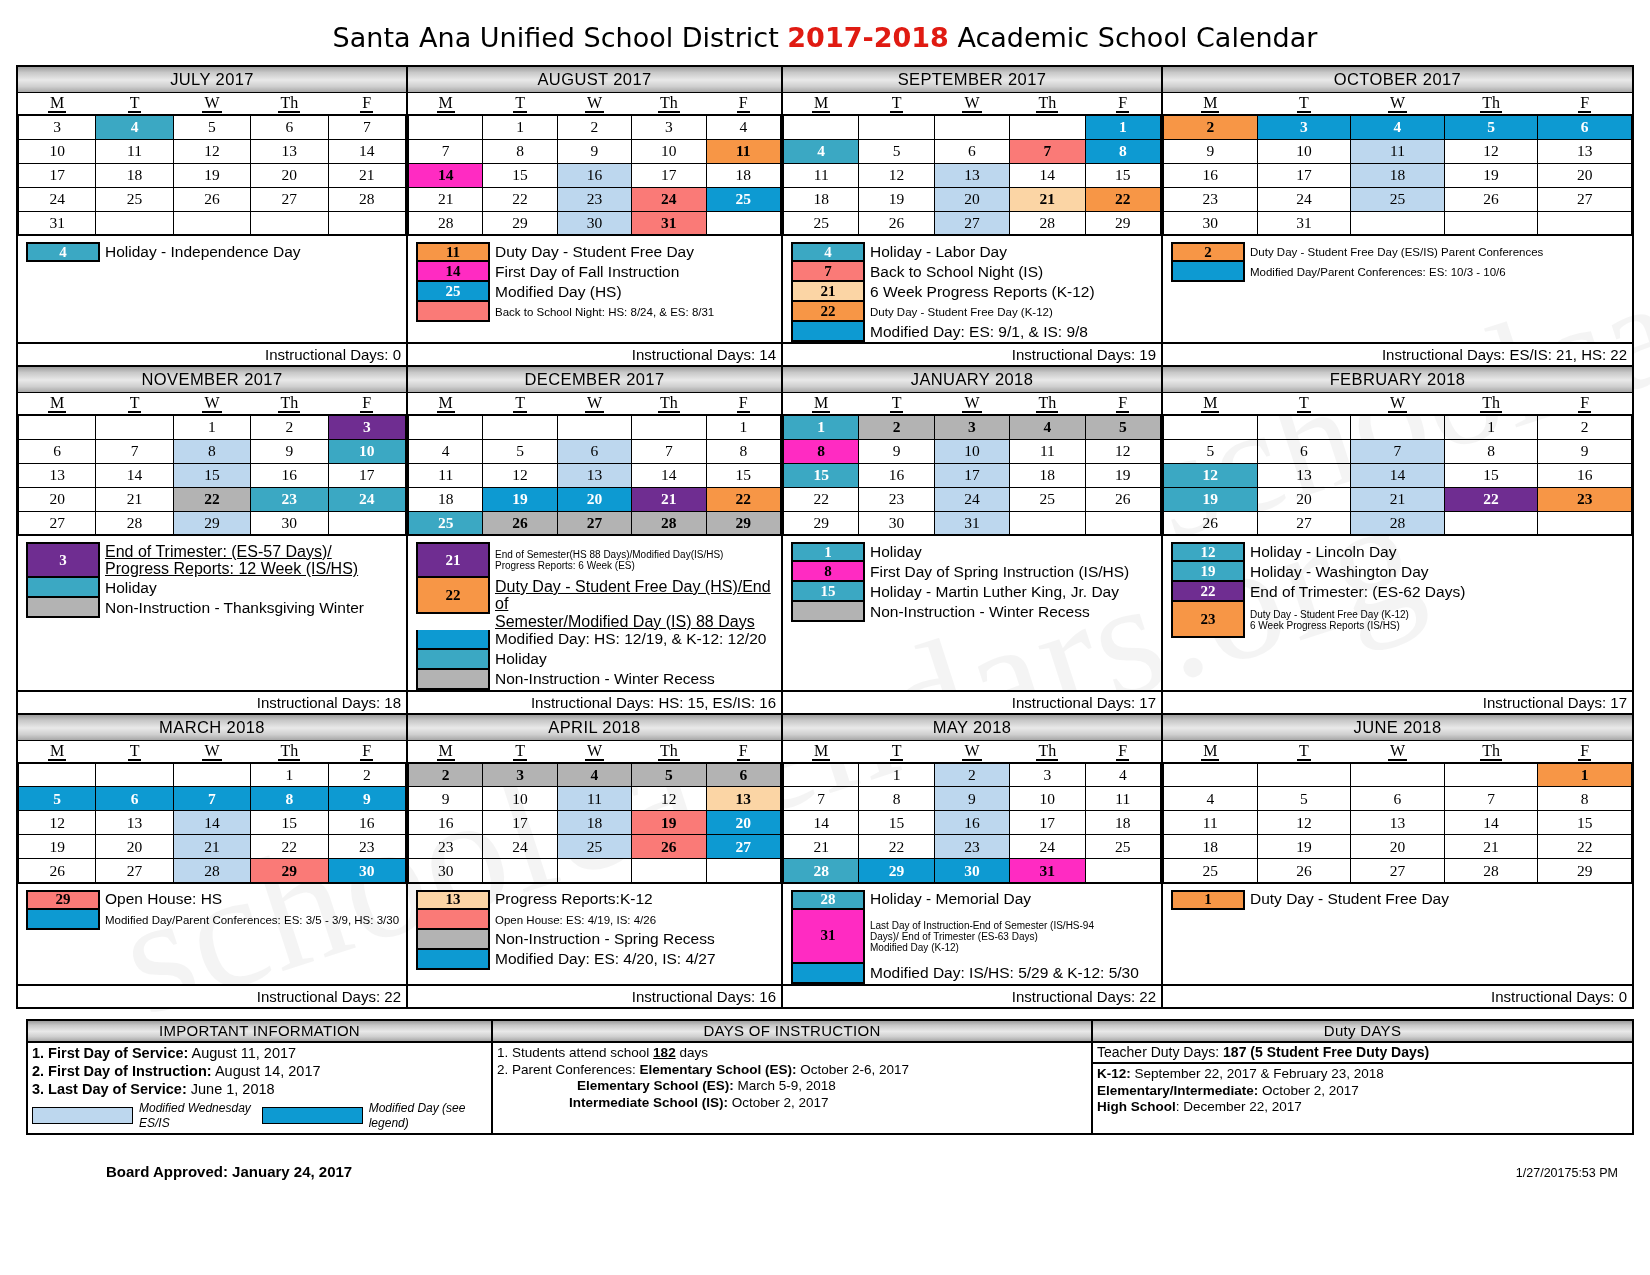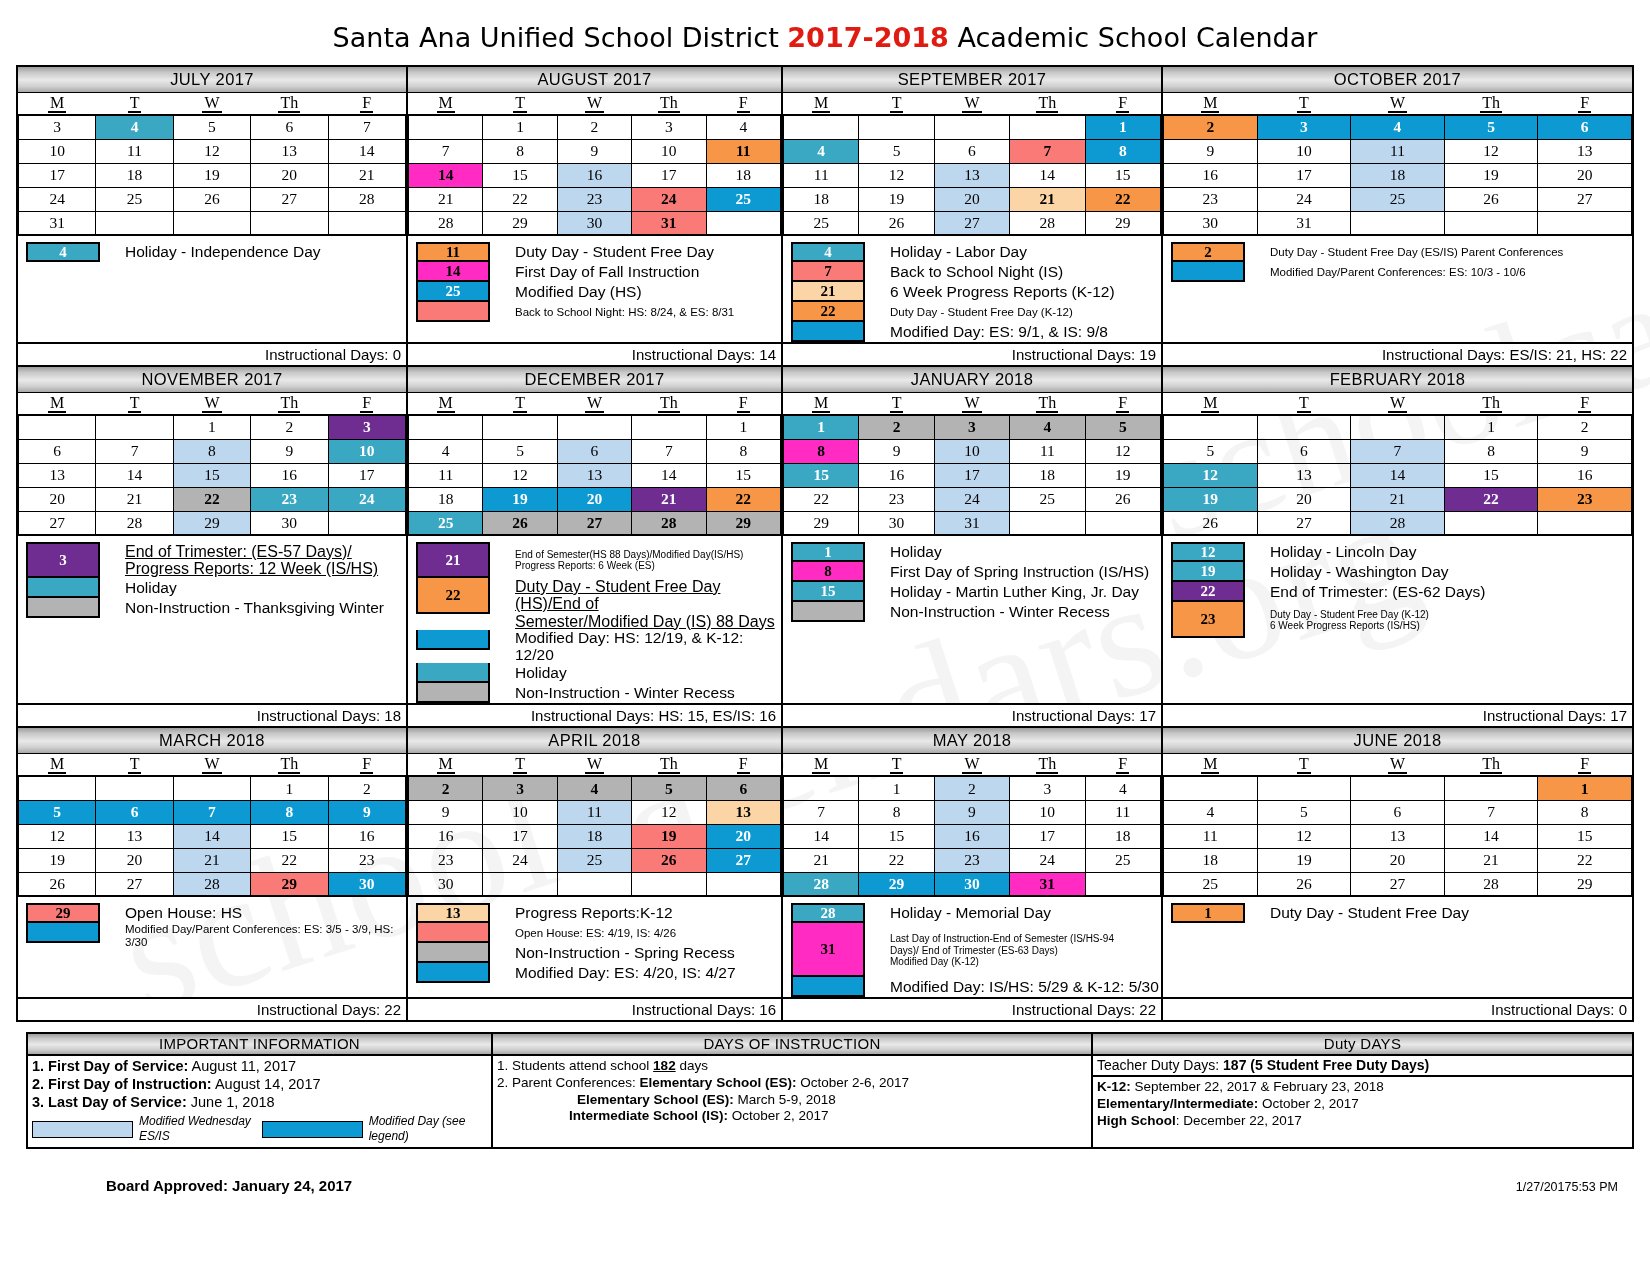--- a/index.html
+++ b/index.html
@@ -123,21 +123,20 @@
     font-size:15px;
     display:flex; align-items:center; justify-content:center;
   }
   .leg-group .leg-row:first-child .leg-swatch { border-top:2.2px solid #000; }
   .leg-label {
     padding-left:5px;
     font-size:15.5px;
     line-height:1.08;
     display:flex; align-items:center;
     font-family:"Liberation Sans", sans-serif;
-    margin-left:20px;
   }
   .leg-label.sm { font-size:11.5px; }
   .leg-label.xs { font-size:10px; line-height:1.12; }
   .leg-label.md { font-size:16px;text-decoration:underline; }
 
   .instr {
     text-align:right;
     font-size:15px;
     font-family:"Liberation Sans", sans-serif;
     padding:2px 5px 2px 0;

